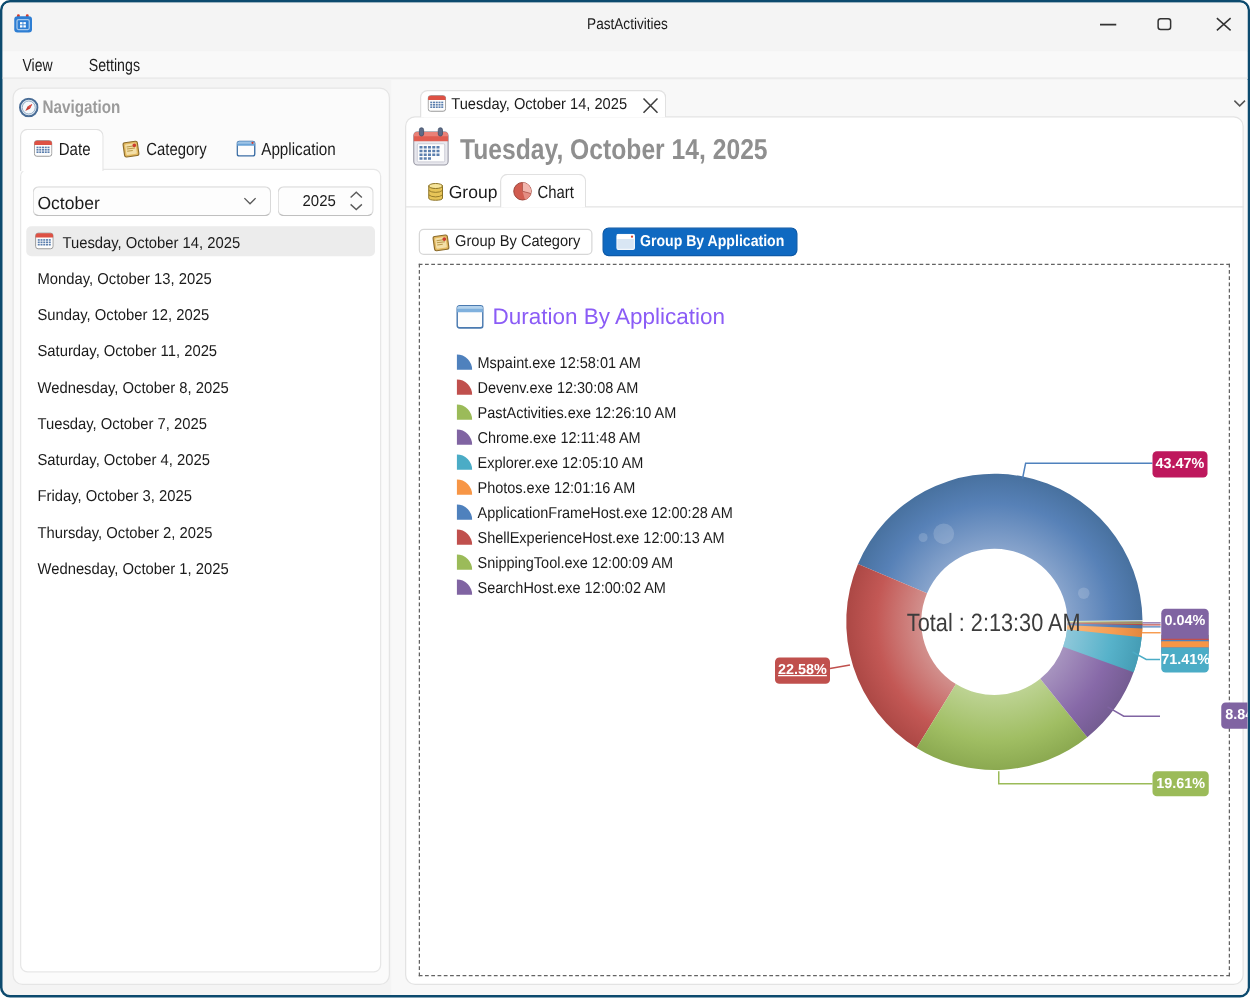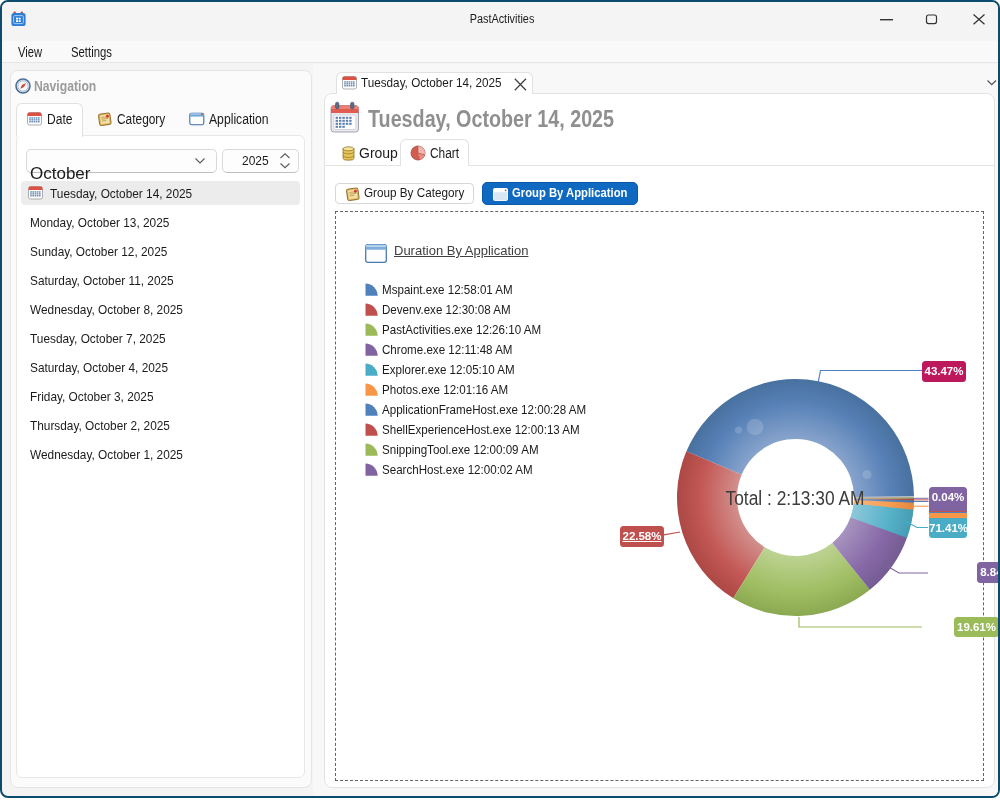--- a/index.html
+++ b/index.html
@@ -86,21 +86,21 @@
   <div class="txt" style="left:115px;top:109px;font-size:14px;transform:scaleX(.85);">Category</div>
   <span class="abs" style="left:187px;top:109px;"><svg width="16" height="16" viewBox="0 0 16 16">
         <rect x="0.8" y="2.2" width="14" height="11.5" rx="1.6" fill="#fdfdfd" stroke="#3c6ea5" stroke-width="1.1"></rect>
         <path d="M0.8 3.8 Q0.8 2.2 2.4 2.2 L13.2 2.2 Q14.8 2.2 14.8 3.8 L14.8 5.6 L0.8 5.6 Z" fill="#6ba3d6"></path>
         <path d="M0.8 3.8 Q0.8 2.2 2.4 2.2 L13.2 2.2 Q14.8 2.2 14.8 3.8 L14.8 3.9 L0.8 3.9 Z" fill="#9dc3e6"></path>
         <circle cx="13" cy="3.2" r="0.9" fill="#cc3d2e"></circle>
       </svg></span>
   <div class="txt" style="left:207px;top:109px;font-size:14px;transform:scaleX(.87);">Application</div>
 
   <div class="abs" style="left:24px;top:147px;width:191px;height:24px;background:#fdfdfd;border:1px solid #d9d9d9;border-bottom-color:#c0c0c0;border-radius:5px;z-index:3;"></div>
-  <div class="txt" style="left:28px;top:162px;font-size:17px;z-index:3;">October</div>
+  <div class="txt" style="left:28px;top:152px;font-size:14px;z-index:3;">October</div>
   <svg class="abs" style="left:192px;top:155px;z-index:3" width="12" height="8">
       <path d="M1.5 1.5 L6 6 L10.5 1.5" stroke="#5b5b5b" stroke-width="1.1" fill="none"></path>
     </svg>
   <div class="abs" style="left:220px;top:147px;width:77px;height:24px;background:#fdfdfd;border:1px solid #d9d9d9;border-bottom-color:#c0c0c0;border-radius:5px;z-index:3;"></div>
   <div class="txt" style="left:240px;top:152px;font-size:12.6px;z-index:3;transform:scaleX(.95);">2025</div>
   <svg class="abs" style="left:276px;top:150px;z-index:3" width="14" height="18">
     <path d="M2.5 6 L7 1.8 L11.5 6" stroke="#5b5b5b" stroke-width="1.1" fill="none"></path>
     <path d="M2.5 11.5 L7 15.7 L11.5 11.5" stroke="#5b5b5b" stroke-width="1.1" fill="none"></path>
   </svg>
 
@@ -234,21 +234,21 @@
         <circle cx="12.6" cy="2.3" r="0.9" fill="#d8412f"></circle>
       </svg></span>
   <div class="txt" style="left:510px;top:184px;font-size:12.6px;color:#fff;font-weight:bold;z-index:4;transform:scaleX(.895);">Group By Application</div>
 
   <div class="abs" style="left:333px;top:209px;width:649px;height:570px;background:#fff;border:1px dashed #636363;z-index:3;"></div>
   <span class="abs" style="left:363px;top:242px;z-index:4;"><svg width="22" height="20" viewBox="0 0 22 20">
         <rect x="0.7" y="0.7" width="20.6" height="17.6" rx="2" fill="#fdfdfd" stroke="#4a7ab0" stroke-width="1.3"></rect>
         <path d="M0.7 2.7 Q0.7 0.7 2.7 0.7 L19.3 0.7 Q21.3 0.7 21.3 2.7 L21.3 5.8 L0.7 5.8 Z" fill="#7fb0dd"></path>
         <path d="M0.7 2.7 Q0.7 0.7 2.7 0.7 L19.3 0.7 Q21.3 0.7 21.3 2.7 L21.3 3 L0.7 3 Z" fill="#b4d2ec"></path>
       </svg></span>
-  <div class="txt" style="left:392px;top:241px;font-size:13px;color:#404040;z-index:4;text-decoration:underline;">Duration By Application</div>
+  <div class="txt" style="left:392px;top:241px;font-size:18px;color:#8b5cf6;z-index:4;">Duration By Application</div>
   <svg class="abs" style="left:362.5px;top:280.5px;z-index:4" width="14" height="14">
       <path d="M0.5,12.8 L0.5,0.6 A12.2,12.2 0 0 1 12.7,12.8 Z" fill="#4F81BD"></path>
     </svg>
   <div class="txt" style="left:380px;top:281px;font-size:12.6px;z-index:4;transform:scaleX(.92);">Mspaint.exe 12:58:01 AM</div>
   <svg class="abs" style="left:362.5px;top:300.5px;z-index:4" width="14" height="14">
       <path d="M0.5,12.8 L0.5,0.6 A12.2,12.2 0 0 1 12.7,12.8 Z" fill="#C0504D"></path>
     </svg>
   <div class="txt" style="left:380px;top:301px;font-size:12.6px;z-index:4;transform:scaleX(.92);">Devenv.exe 12:30:08 AM</div>
   <svg class="abs" style="left:362.5px;top:320.5px;z-index:4" width="14" height="14">
       <path d="M0.5,12.8 L0.5,0.6 A12.2,12.2 0 0 1 12.7,12.8 Z" fill="#9BBB59"></path>
@@ -348,15 +348,15 @@
   </svg>
 
   <div class="abs co" style="left:920px;top:359px;width:44px;height:21px;background:#be185d;">43.47%</div>
   <div class="abs co" style="left:927px;top:485px;width:38px;height:38px;background:#8064A2;">0.04%</div>
   <div class="abs" style="left:927px;top:505.5px;width:38px;height:3.4px;background:#9BBB59;z-index:4;"></div>
   <div class="abs" style="left:927px;top:508.9px;width:38px;height:1.5px;background:#C0504D;z-index:5;"></div>
   <div class="abs" style="left:927px;top:510.2px;width:38px;height:1.4px;background:#4F81BD;z-index:5;"></div>
   <div class="abs" style="left:927px;top:511.4px;width:38px;height:4.2px;background:#F79646;z-index:5;"></div>
   <div class="abs co" style="left:927px;top:515.5px;width:38px;height:20px;background:#4BACC6;border-radius:0 0 3.5px 3.5px;">71.41%</div>
   <div class="abs co" style="left:927px;top:560px;width:39px;height:21px;background:#8064A2;margin-left:48px;">8.84%</div>
-  <div class="abs co" style="left:920px;top:614.5px;width:45px;height:20px;background:#9BBB59;margin-left:32px;">19.61%</div>
+  <div class="abs co" style="left:920px;top:614.5px;width:45px;height:20px;background:#9BBB59;">19.61%</div>
   <div class="abs co" style="left:618px;top:523.5px;width:44px;height:21px;background:#C0504D;text-decoration:underline;">22.58%</div>
 </div>
 
 </body></html>

